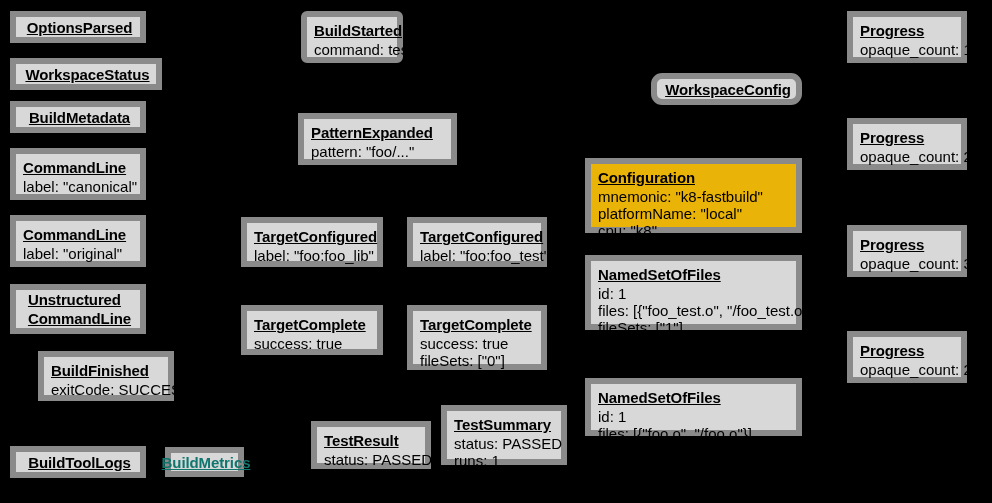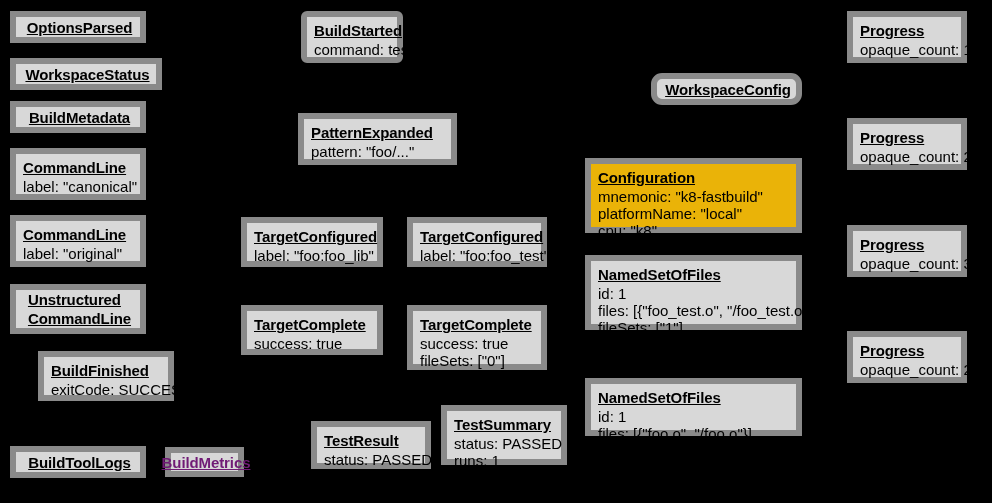--- a/index.html
+++ b/index.html
@@ -185,16 +185,16 @@
     </div>
     <div class="node" style="left: 311px; top: 421px; width: 120px; height: 48px; background: rgb(216, 216, 216); border-color: rgb(138, 138, 138); color: rgb(0, 0, 0);">
       <span class="node-title">TestResult</span>
       <span class="node-fields">
         <span class="node-field">status: PASSED</span>
       </span>
     </div>
     <div class="node title-only" style="left: 10px; top: 446px; width: 136px; height: 32px; background: rgb(216, 216, 216); border-color: rgb(138, 138, 138); color: rgb(0, 0, 0);">
       <span class="node-title">BuildToolLogs</span>
     </div>
-    <div class="node title-only" style="left: 165px; top: 447px; width: 79px; height: 30px; background: rgb(216, 216, 216); border-color: rgb(138, 138, 138); color: #701a75;">
+    <div class="node title-only" style="left: 165px; top: 447px; width: 79px; height: 30px; background: rgb(216, 216, 216); border-color: rgb(138, 138, 138); color: #0f766e;">
       <span class="node-title">BuildMetrics</span>
     </div>
   </div>
 
 </body></html>

